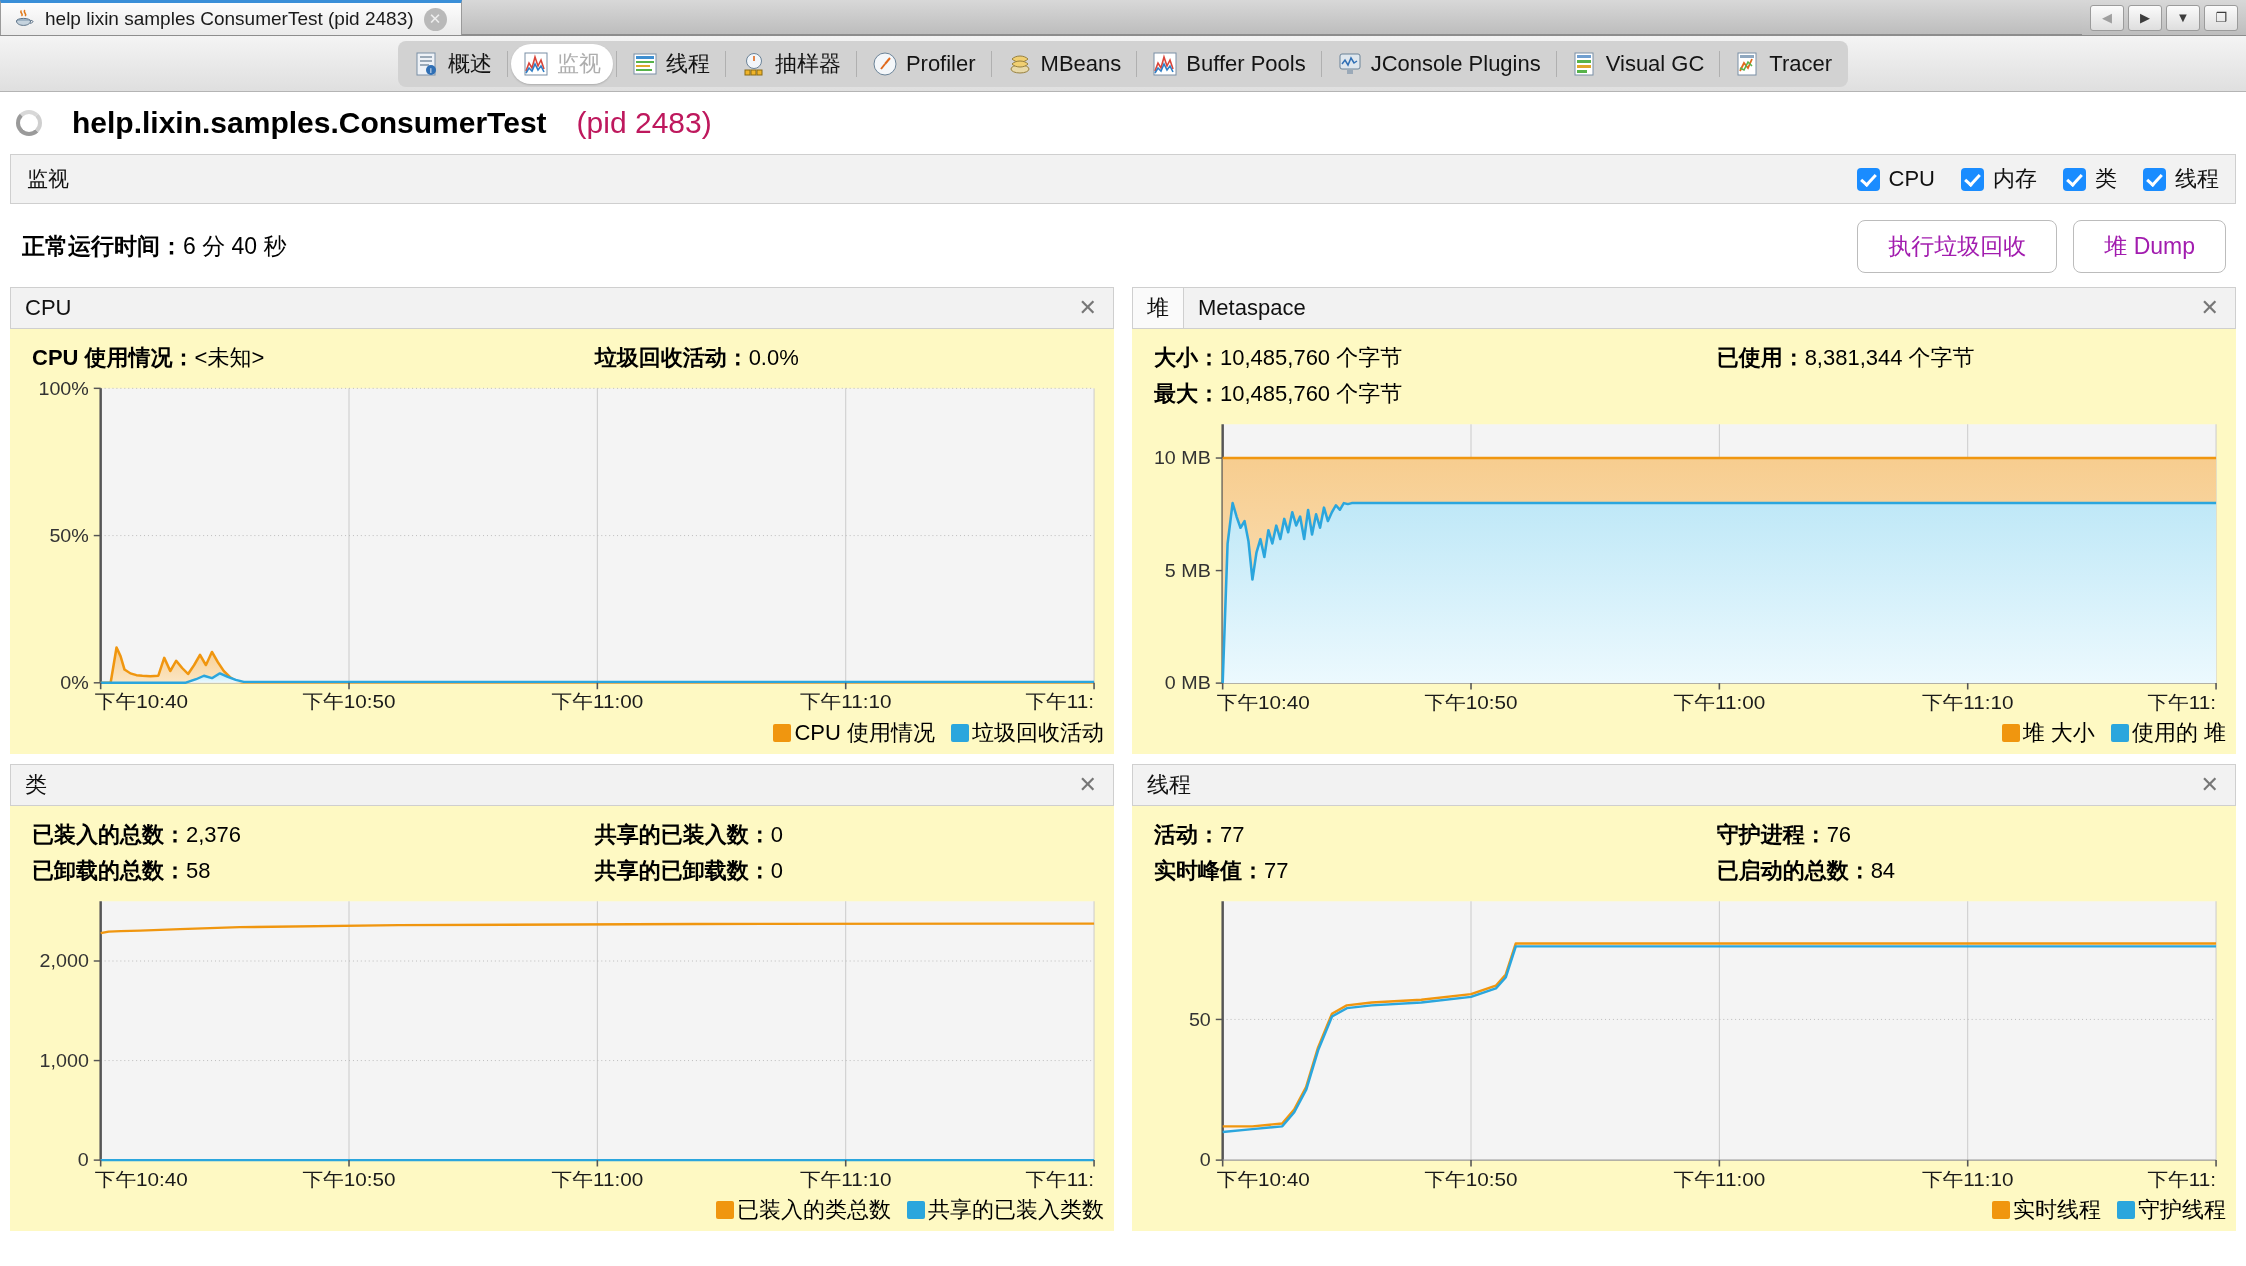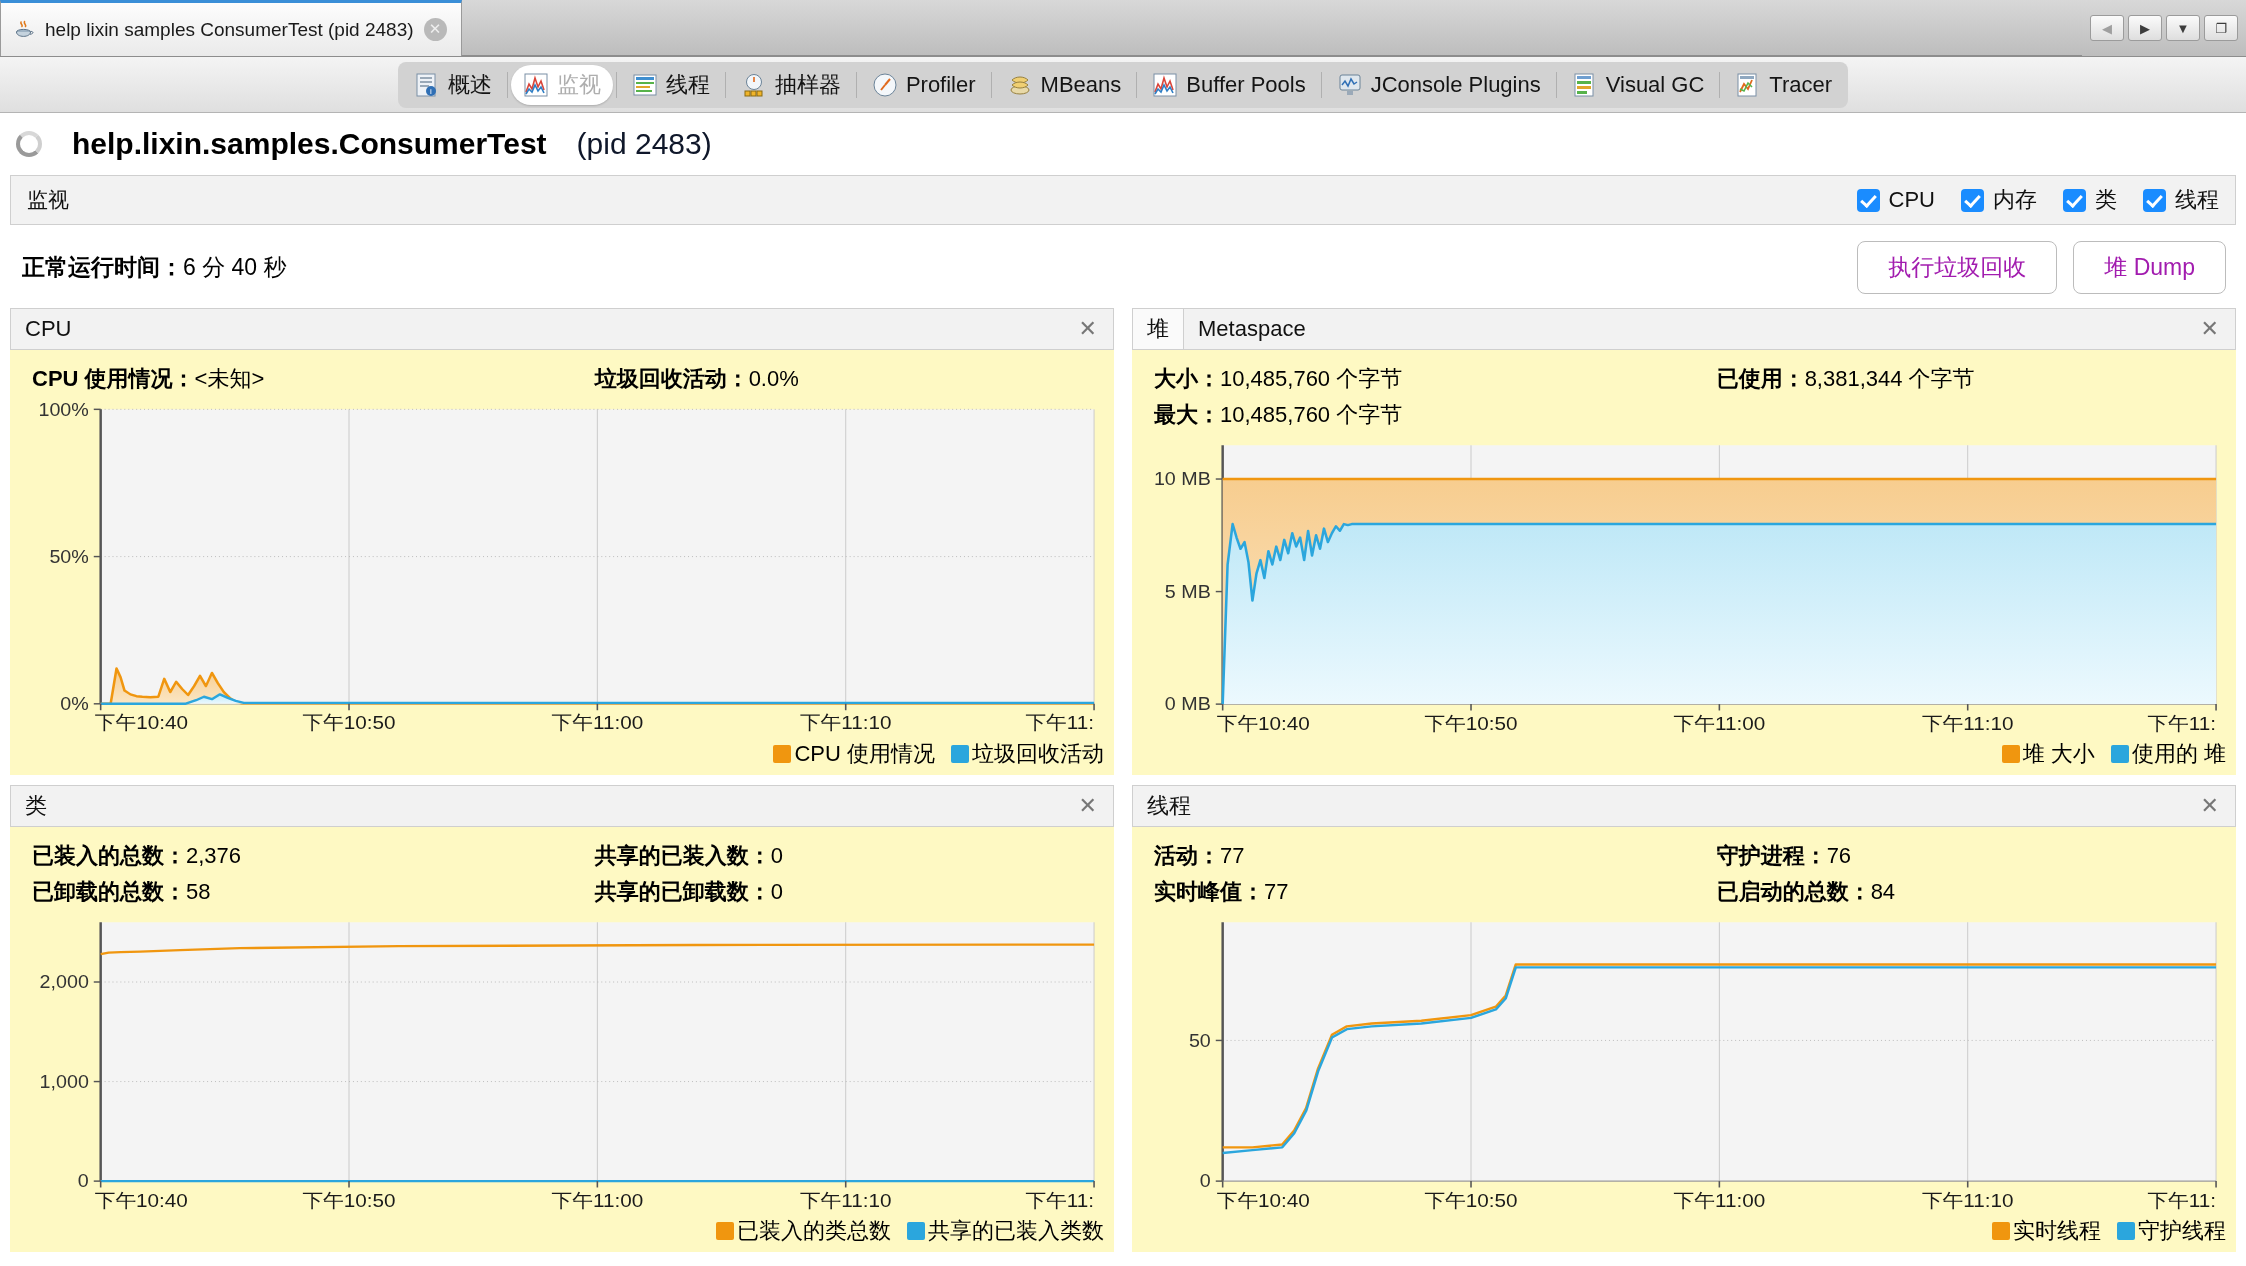--- a/index.html
+++ b/index.html
@@ -6,21 +6,21 @@
   html, body {
     width: 2246px; height: 1266px;
     font-family: "Liberation Sans", "DejaVu Sans", sans-serif;
     background: #ffffff;
     overflow: hidden;
   }
 
   
   .titlebar {
     position: relative;
-    height: 57px;
+    height: 36px;
     background: linear-gradient(#d8d8d8, #bdbdbd);
     border-bottom: 1px solid #8d8d8d;
     display: flex;
     align-items: stretch;
   }
   .tab-strip { display: flex; align-items: stretch; }
   .win-tab {
     display: flex; align-items: center; gap: 10px;
     padding: 0 14px 0 12px;
     background: linear-gradient(#fdfdfd, #eaeaea);
@@ -79,21 +79,21 @@
     display: flex; align-items: center; gap: 30px;
     padding: 14px 0 14px 16px;
     font-size: 30px;
   }
   .apphead .ring {
     width: 26px; height: 26px; border-radius: 50%;
     border: 4px solid #9a9a9a; border-top-color: #d8d8d8; border-right-color: #cfcfcf;
     flex: 0 0 auto;
   }
   .apphead b { font-weight: bold; color: #000; }
-  .apphead span.pid { color: #0f172a; }
+  .apphead span.pid { color: #be185d; }
 
   
   .monbar {
     margin: 0 10px;
     height: 50px;
     background: #f2f2f2;
     border: 1px solid #cfcfcf;
     display: flex; align-items: center;
     padding: 0 16px;
     font-size: 21px; color: #111;

